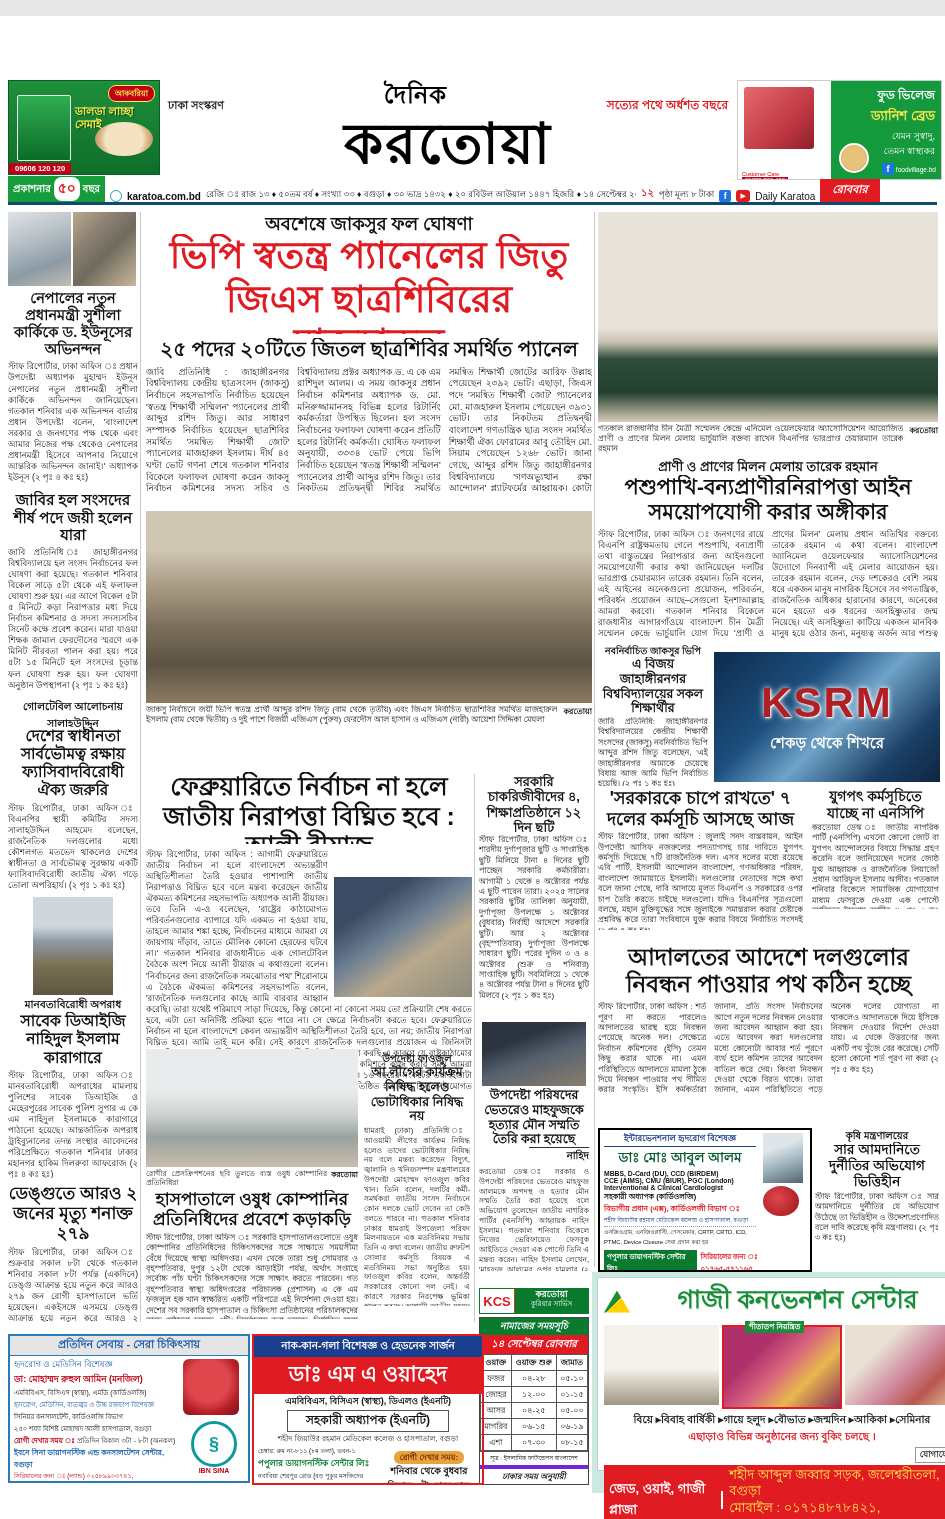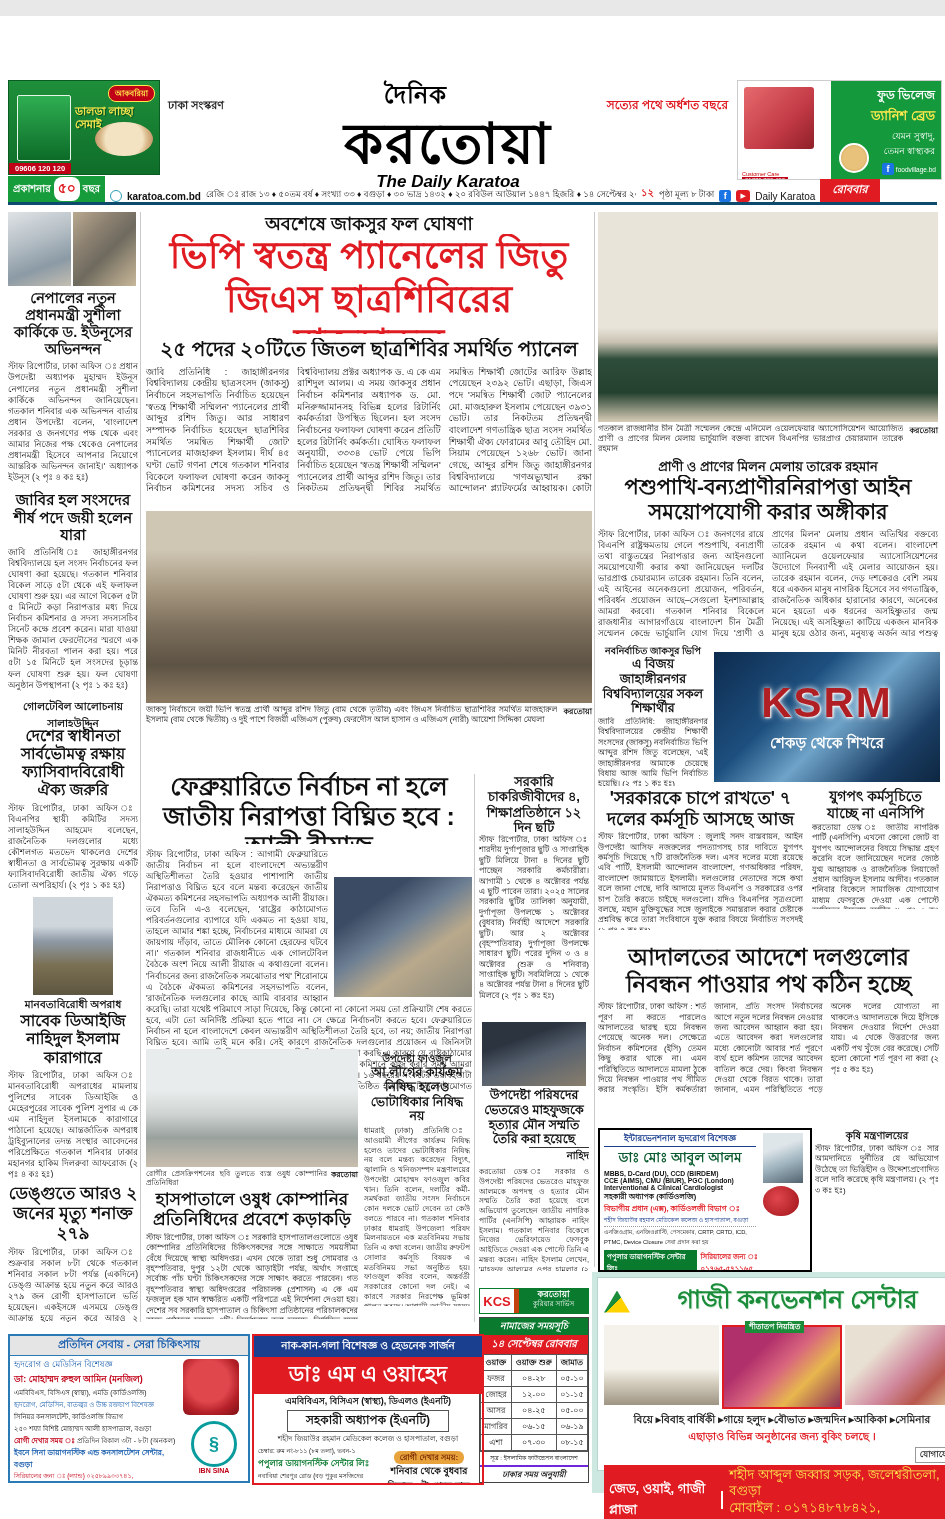--- a/index.html
+++ b/index.html
@@ -46,21 +46,20 @@
     <div style="position:absolute;left:0;bottom:0;background:#c00016;color:#fff;font-size:7.5px;font-weight:bold;padding:1px 6px;">09606 120 120</div>
   </div>
 
   <div class="abs" style="left:168px;top:60px;width:560px;height:104px;">
     <div style="display:flex;align-items:flex-end;justify-content:space-between;">
       <div style="font-size:11px;font-weight:bold;color:#222;">ঢাকা সংস্করণ</div>
       <div style="font-size:24px;font-weight:900;color:#000;letter-spacing:1px;">দৈনিক</div>
       <div style="font-size:12px;font-weight:bold;color:#e01b22;">সত্যের পথে অর্ধশত বছরে</div>
     </div>
     <div class="center clip" style="font-size:56px;font-weight:900;color:#000;line-height:1.0;letter-spacing:2px;">করতোয়া</div>
-    <div class="center" style="font-size:17px;font-weight:bold;font-style:italic;color:#000;">The Daily Karatoa</div>
   </div>
 
   <div class="abs ad-food clip" style="left:737px;top:64px;width:203px;height:98px;">
     <div style="width:46%;background:#fff;position:relative;">
       <div style="position:absolute;left:6px;top:6px;width:70px;height:62px;background:linear-gradient(135deg,#e66a6e,#c23a45 60%,#8f1f28);border-radius:3px;"></div>
       <div style="position:absolute;left:4px;bottom:2px;font-size:5.5px;color:#c00;">Customer Care</div>
       <div style="position:absolute;left:4px;bottom:-4px;background:#c00016;color:#fff;font-size:6px;padding:0 3px;">01770 700 400</div>
     </div>
     <div style="width:54%;background:#149a3c;position:relative;color:#fff;">
       <div style="font-size:12px;font-weight:bold;text-align:right;padding:5px 6px 0 0;">ফুড ভিলেজ</div>
@@ -197,21 +196,21 @@
   </div>
 
   <div class="abs clip" style="left:479px;top:1072px;width:110px;height:196px;">
     <h3 class="hl clip" style="font-size:12.5px;max-height:78px;">উপদেষ্টা পরিষদের ভেতরেও মাহফুজকে হত্যার মৌন সম্মতি তৈরি করা হয়েছে</h3>
     <div style="text-align:right;font-weight:bold;font-size:10px;border-top:1px solid #333;width:60px;margin-left:auto;">নাহিদ</div>
     <p class="body-txt clip" style="font-size:7.5px;max-height:104px;margin-top:2px;">করতোয়া ডেস্ক ঃ সরকার ও উপদেষ্টা পরিষদের ভেতরেও মাহফুজ আলমকে অপদস্থ ও হত্যার মৌন সম্মতি তৈরি করা হয়েছে বলে অভিযোগ তুলেছেন জাতীয় নাগরিক পার্টির (এনসিপি) আহ্বায়ক নাহিদ ইসলাম। গতকাল শনিবার বিকেলে নিজের ভেরিফায়েড ফেসবুক আইডিতে দেওয়া এক পোস্টে তিনি এ মন্তব্য করেন। নাহিদ ইসলাম লেখেন, 'মাহফুজ আলমের ওপর হামলার (২ পৃঃ ১ কঃ হঃ)</p>
   </div>
 
   <div class="abs" style="left:479px;top:1272px;width:110px;">
     <div style="display:flex;border:1px solid #0a7a2f;height:24px;">
-      <div style="width:34px;background:#fff;color:#e01b22;font-weight:900;font-size:13px;display:flex;align-items:center;justify-content:center;border-right:5px solid #c2410c;">KCS</div>
+      <div style="width:34px;background:#fff;color:#e01b22;font-weight:900;font-size:13px;display:flex;align-items:center;justify-content:center;border-right:1px solid #c2410c;">KCS</div>
       <div style="flex:1;background:#0a7a2f;color:#fff;text-align:center;">
         <div style="font-size:9px;font-weight:bold;line-height:1.2;">করতোয়া</div>
         <div style="font-size:7px;line-height:1.1;">কুরিয়ার সার্ভিস</div>
       </div>
     </div>
     <div style="border:1px solid #444;margin-top:3px;">
       <div style="background:#0a7a2f;color:#fff;font-weight:bold;font-style:italic;font-size:9.5px;text-align:center;padding:1px 0;">নামাজের সময়সূচি</div>
       <div style="background:#e01b22;color:#fff;font-weight:bold;font-style:italic;font-size:10px;text-align:center;padding:1px 0;">১৪ সেপ্টেম্বর রোববার</div>
       <table class="prayer">
         <tbody>
@@ -241,21 +240,21 @@
           <td>০৬-১৯</td>
         </tr>
         <tr>
           <td>এশা</td>
           <td>০৭-৩০</td>
           <td>০৮-১৫</td>
         </tr>
       </tbody>
         </table>
       <div style="font-size:6px;text-align:center;border-top:1px solid #555;padding:1px 0;">সূত্র : ইসলামিক ফাউন্ডেশন বাংলাদেশ</div>
-      <div style="font-size:8px;font-weight:bold;font-style:italic;text-align:center;border-top:2px solid #6d28d9;padding:1px 0;">ঢাকার সময় অনুযায়ী</div>
+      <div style="font-size:8px;font-weight:bold;font-style:italic;text-align:center;border-top:4px solid #6d28d9;padding:1px 0;">ঢাকার সময় অনুযায়ী</div>
     </div>
   </div>
 
   <div class="abs clip" style="left:598px;top:1112px;width:210px;height:140px;border:2px solid #000000;">
     <div style="display:flex;">
       <div style="flex:1;padding:2px 4px;">
         <div style="color:#1b3f8f;font-weight:bold;font-size:8.5px;text-align:center;border-bottom:1px solid #1b3f8f;">ইন্টারভেনশনাল হৃদরোগ বিশেষজ্ঞ</div>
         <div style="color:#0a5c2f;font-weight:900;font-size:13.5px;text-align:center;">ডাঃ মোঃ আবুল আলম</div>
         <div style="font-size:6.8px;font-weight:bold;">MBBS, D-Card (DU), CCD (BIRDEM)</div>
         <div style="font-size:6.8px;font-weight:bold;">CCE (AIMS), CMU (BIUR), PGC (London)</div>
@@ -271,20 +270,21 @@
       </div>
     </div>
     <div style="display:flex;gap:4px;align-items:center;padding:1px 4px;">
       <span style="background:#0a7a2f;color:#fff;font-size:7px;font-weight:bold;padding:1px 3px;">পপুলার ডায়াগনস্টিক সেন্টার লিঃ</span>
       <span style="color:#e01b22;font-size:7px;font-weight:bold;">সিরিয়ালের জন্য ঃ ০১৭৬৫-৫৭১১৬৫</span>
     </div>
   </div>
 
   <div class="abs clip" style="left:815px;top:1112px;width:124px;height:140px;">
     <div class="kicker clip" style="font-size:10px;max-height:14px;">কৃষি মন্ত্রণালয়ের</div>
+    <h3 class="hl clip" style="font-size:13.5px;max-height:62px;">সার আমদানিতে দুর্নীতির অভিযোগ ভিত্তিহীন</h3>
     <p class="body-txt clip" style="font-size:8px;max-height:62px;margin-top:2px;">স্টাফ রিপোর্টার, ঢাকা অফিস ঃ সার আমদানিতে দুর্নীতির যে অভিযোগ উঠেছে তা ভিত্তিহীন ও উদ্দেশ্যপ্রণোদিত বলে দাবি করেছে কৃষি মন্ত্রণালয়। (২ পৃঃ ৩ কঃ হঃ)</p>
   </div>
 
   <div class="abs" style="left:592px;top:1256px;width:350px;height:191px;background:#cde7e1;padding:15px;">
     <div style="position:absolute;left:5px;top:5px;right:5px;bottom:22px;background:#fff;border:1px solid #b6d6cf;">
       <div style="display:flex;align-items:center;gap:5px;padding:2px 6px;">
         <div style="width:26px;height:22px;background:linear-gradient(135deg,#1a8c3a 50%,#ffd200 50%);clip-path:polygon(50% 0,100% 100%,0 100%);"></div>
         <div style="flex:1;text-align:center;color:#1a8c3a;font-weight:900;font-size:25px;text-shadow:1px 1px 0 #d8f0dd;">গাজী কনভেনশন সেন্টার</div>
       </div>
       <div style="position:relative;display:flex;gap:3px;padding:0 6px;">

